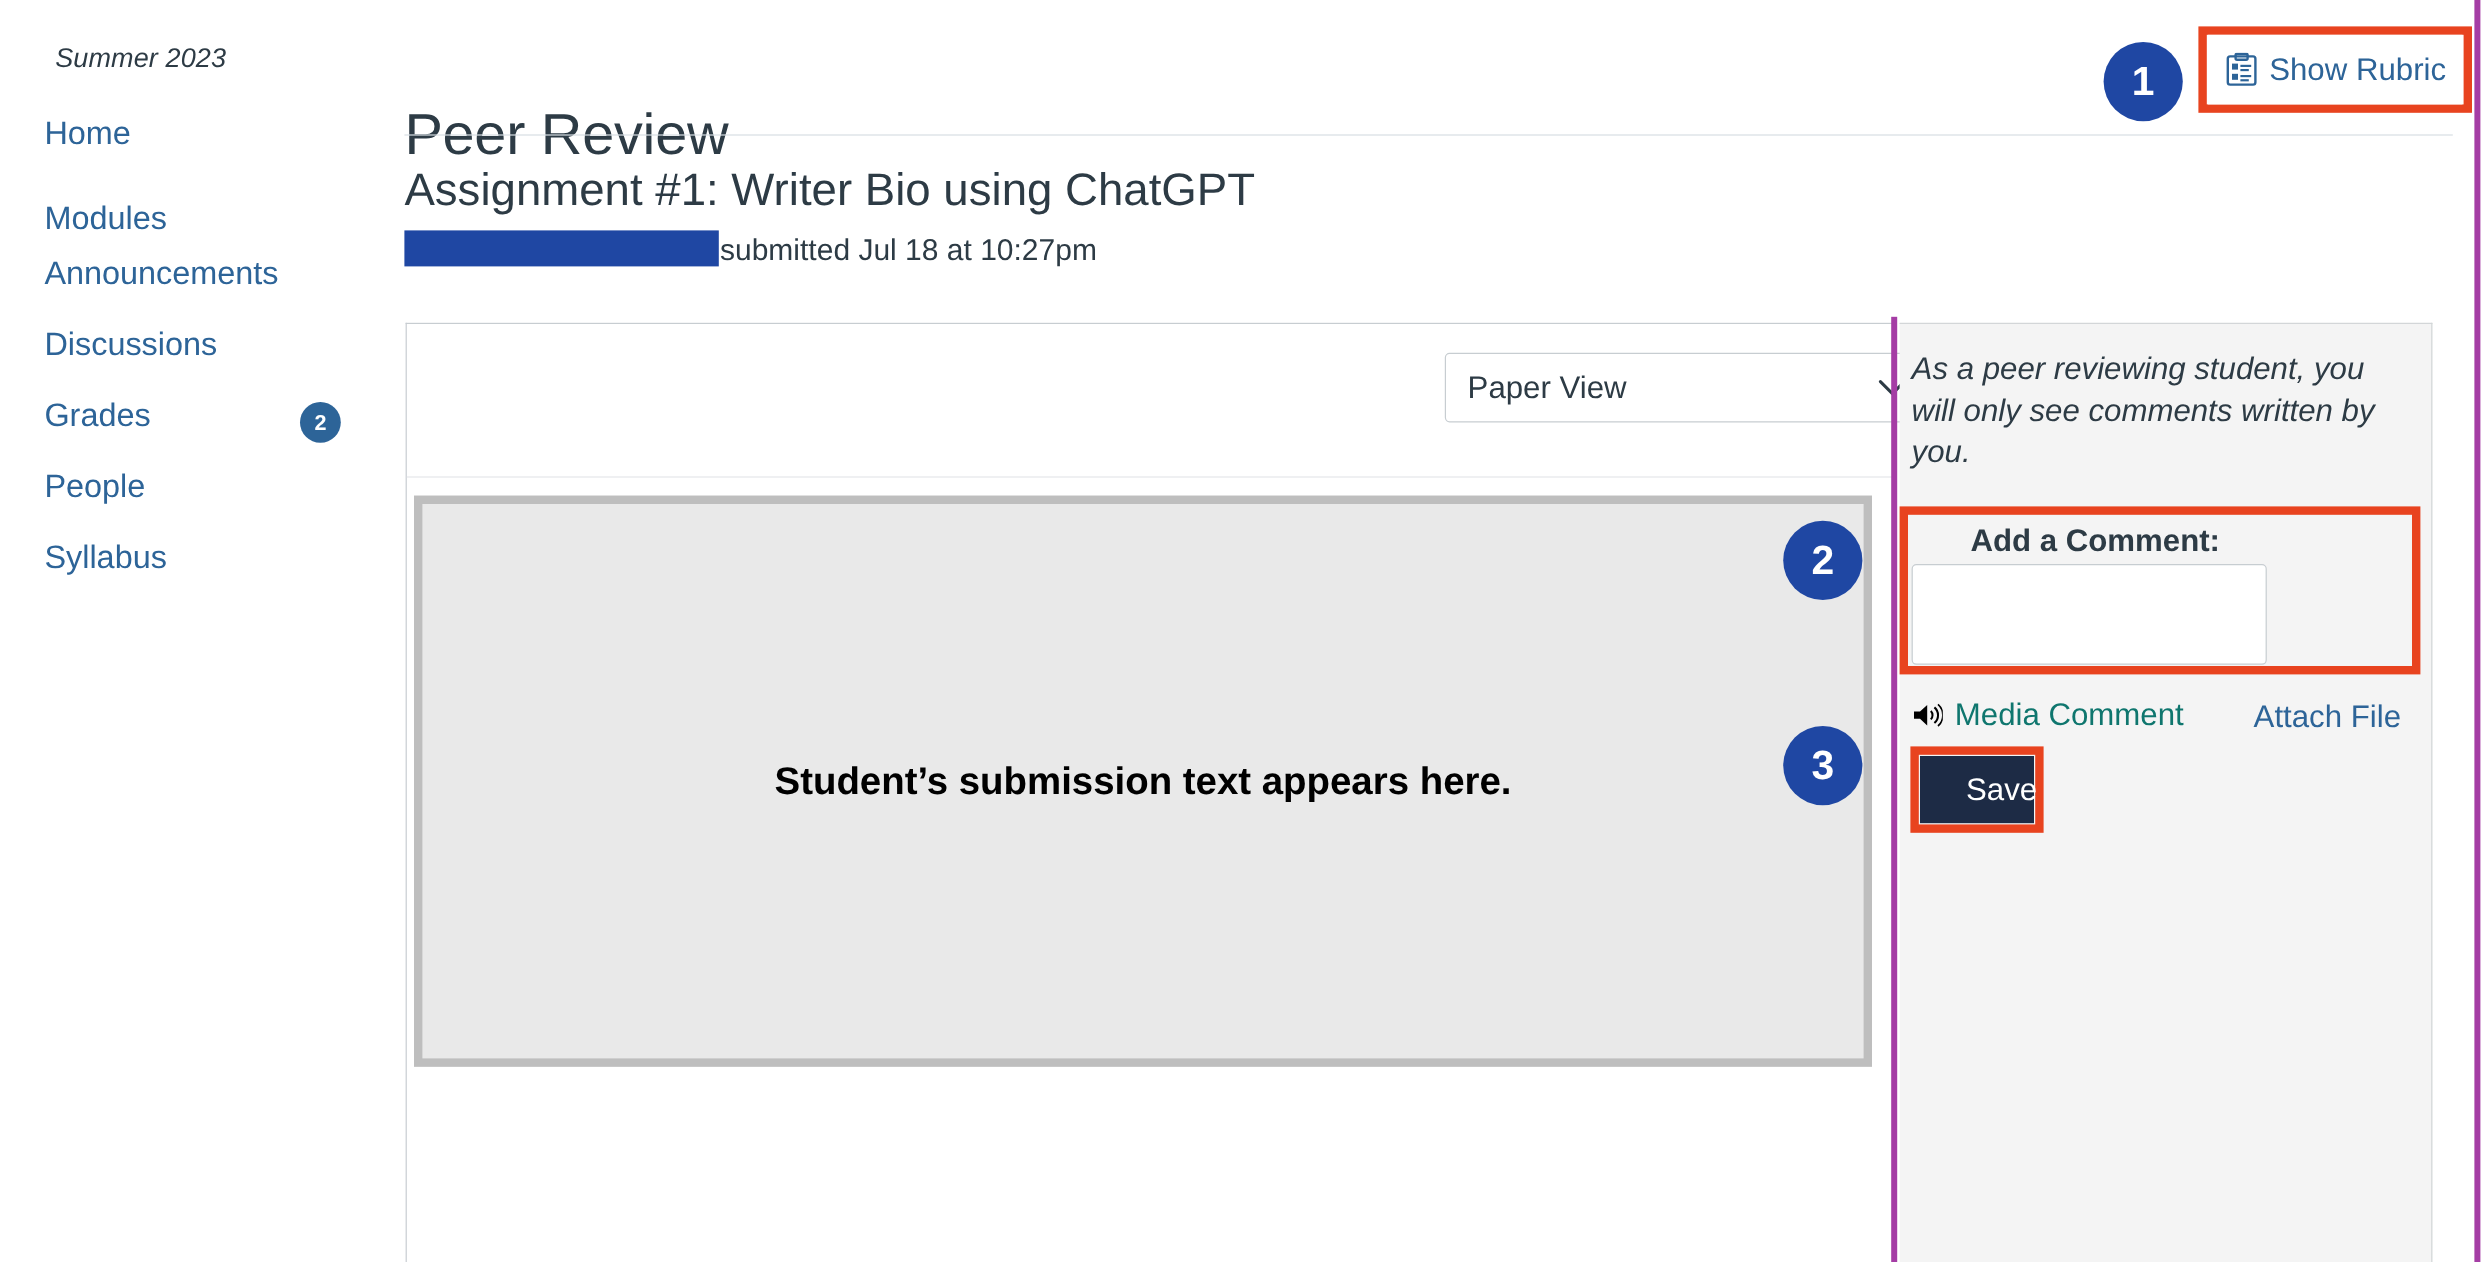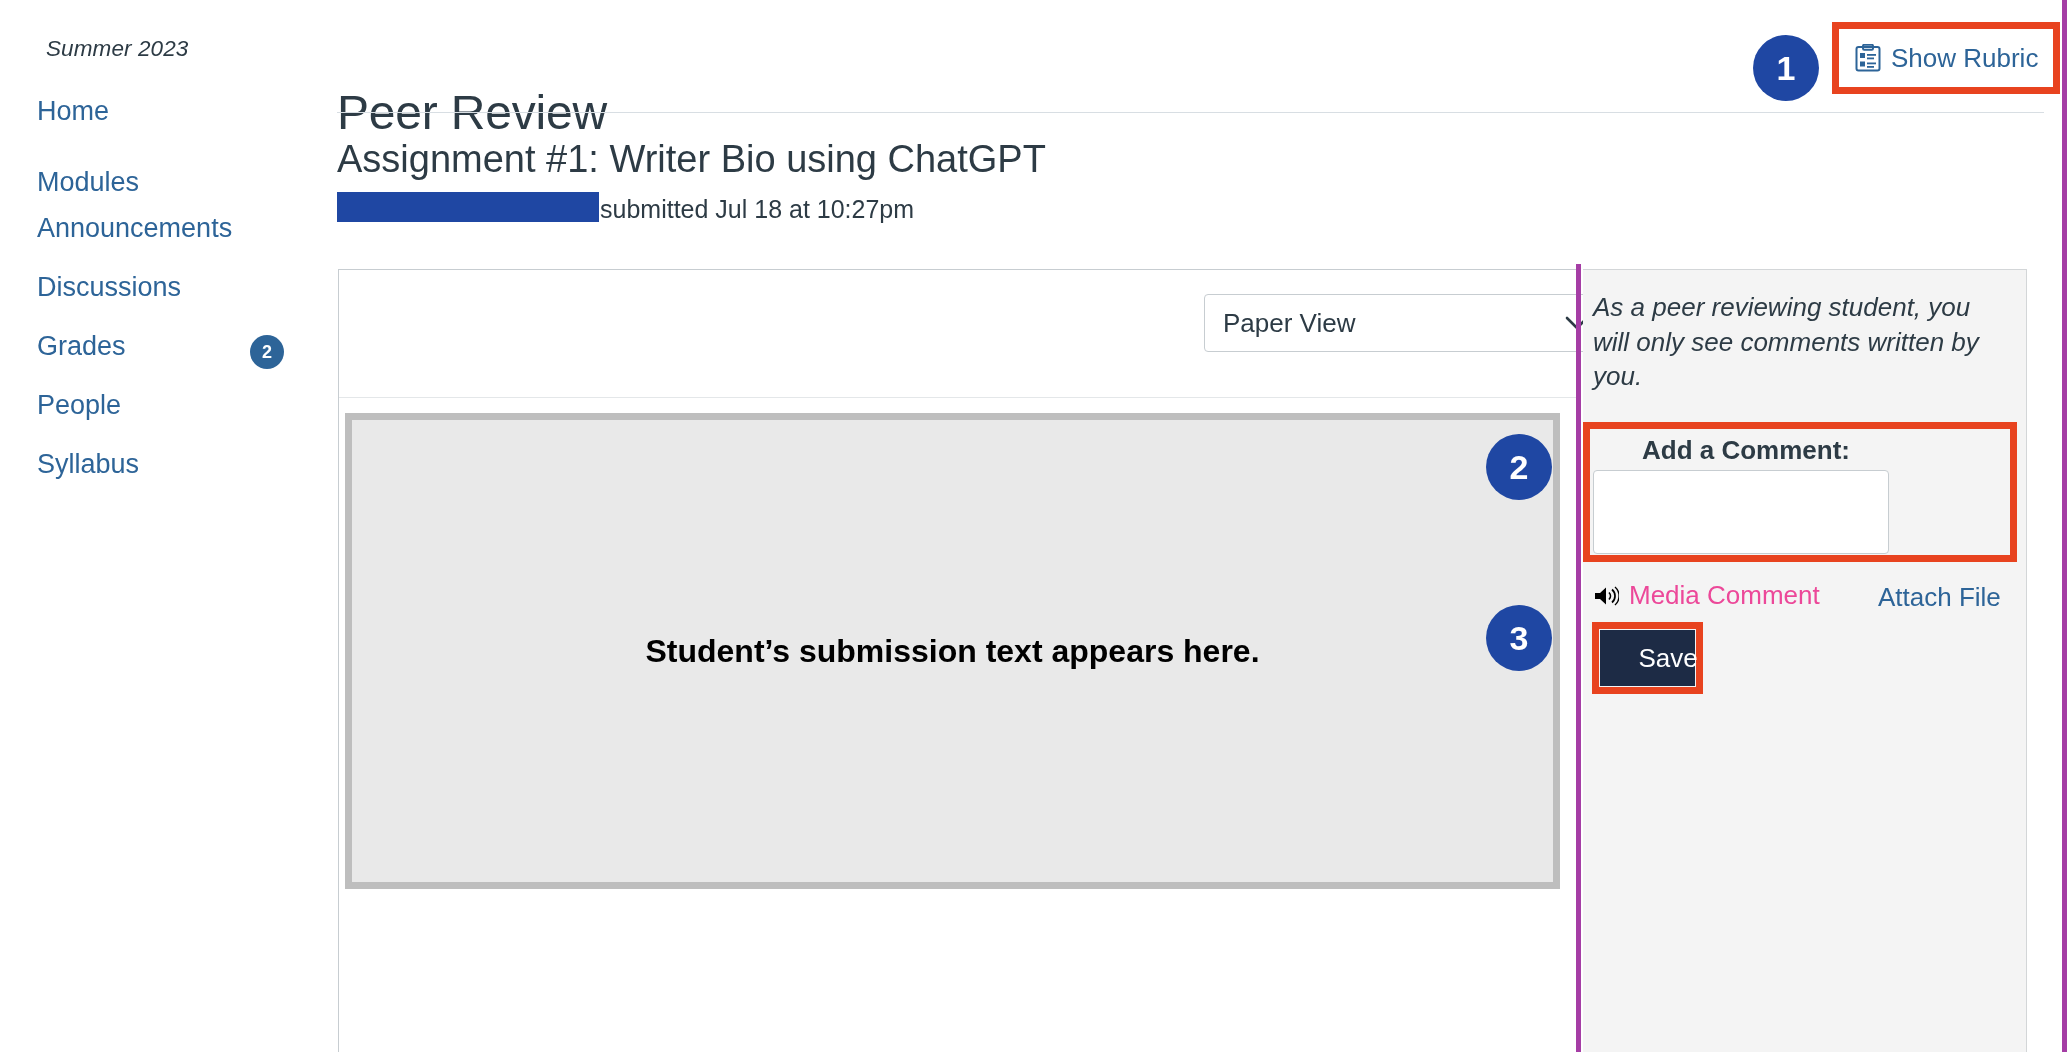--- a/index.html
+++ b/index.html
@@ -276,21 +276,21 @@
     position: absolute;
     left: 1593px; top: 580px;
     display: flex;
     align-items: center;
     gap: 10px;
     cursor: pointer;
   }
   .speaker-icon { width: 26px; height: 24px; flex: 0 0 auto; }
   #media-comment-row .label {
     font-size: 26px;
-    color: #ec4899;
+    color: #0f766e;
   }
 
   #attach-file-link {
     position: absolute;
     left: 1878px; top: 582px;
     font-size: 26px;
     color: #2d6498;
     cursor: pointer;
   }
 

